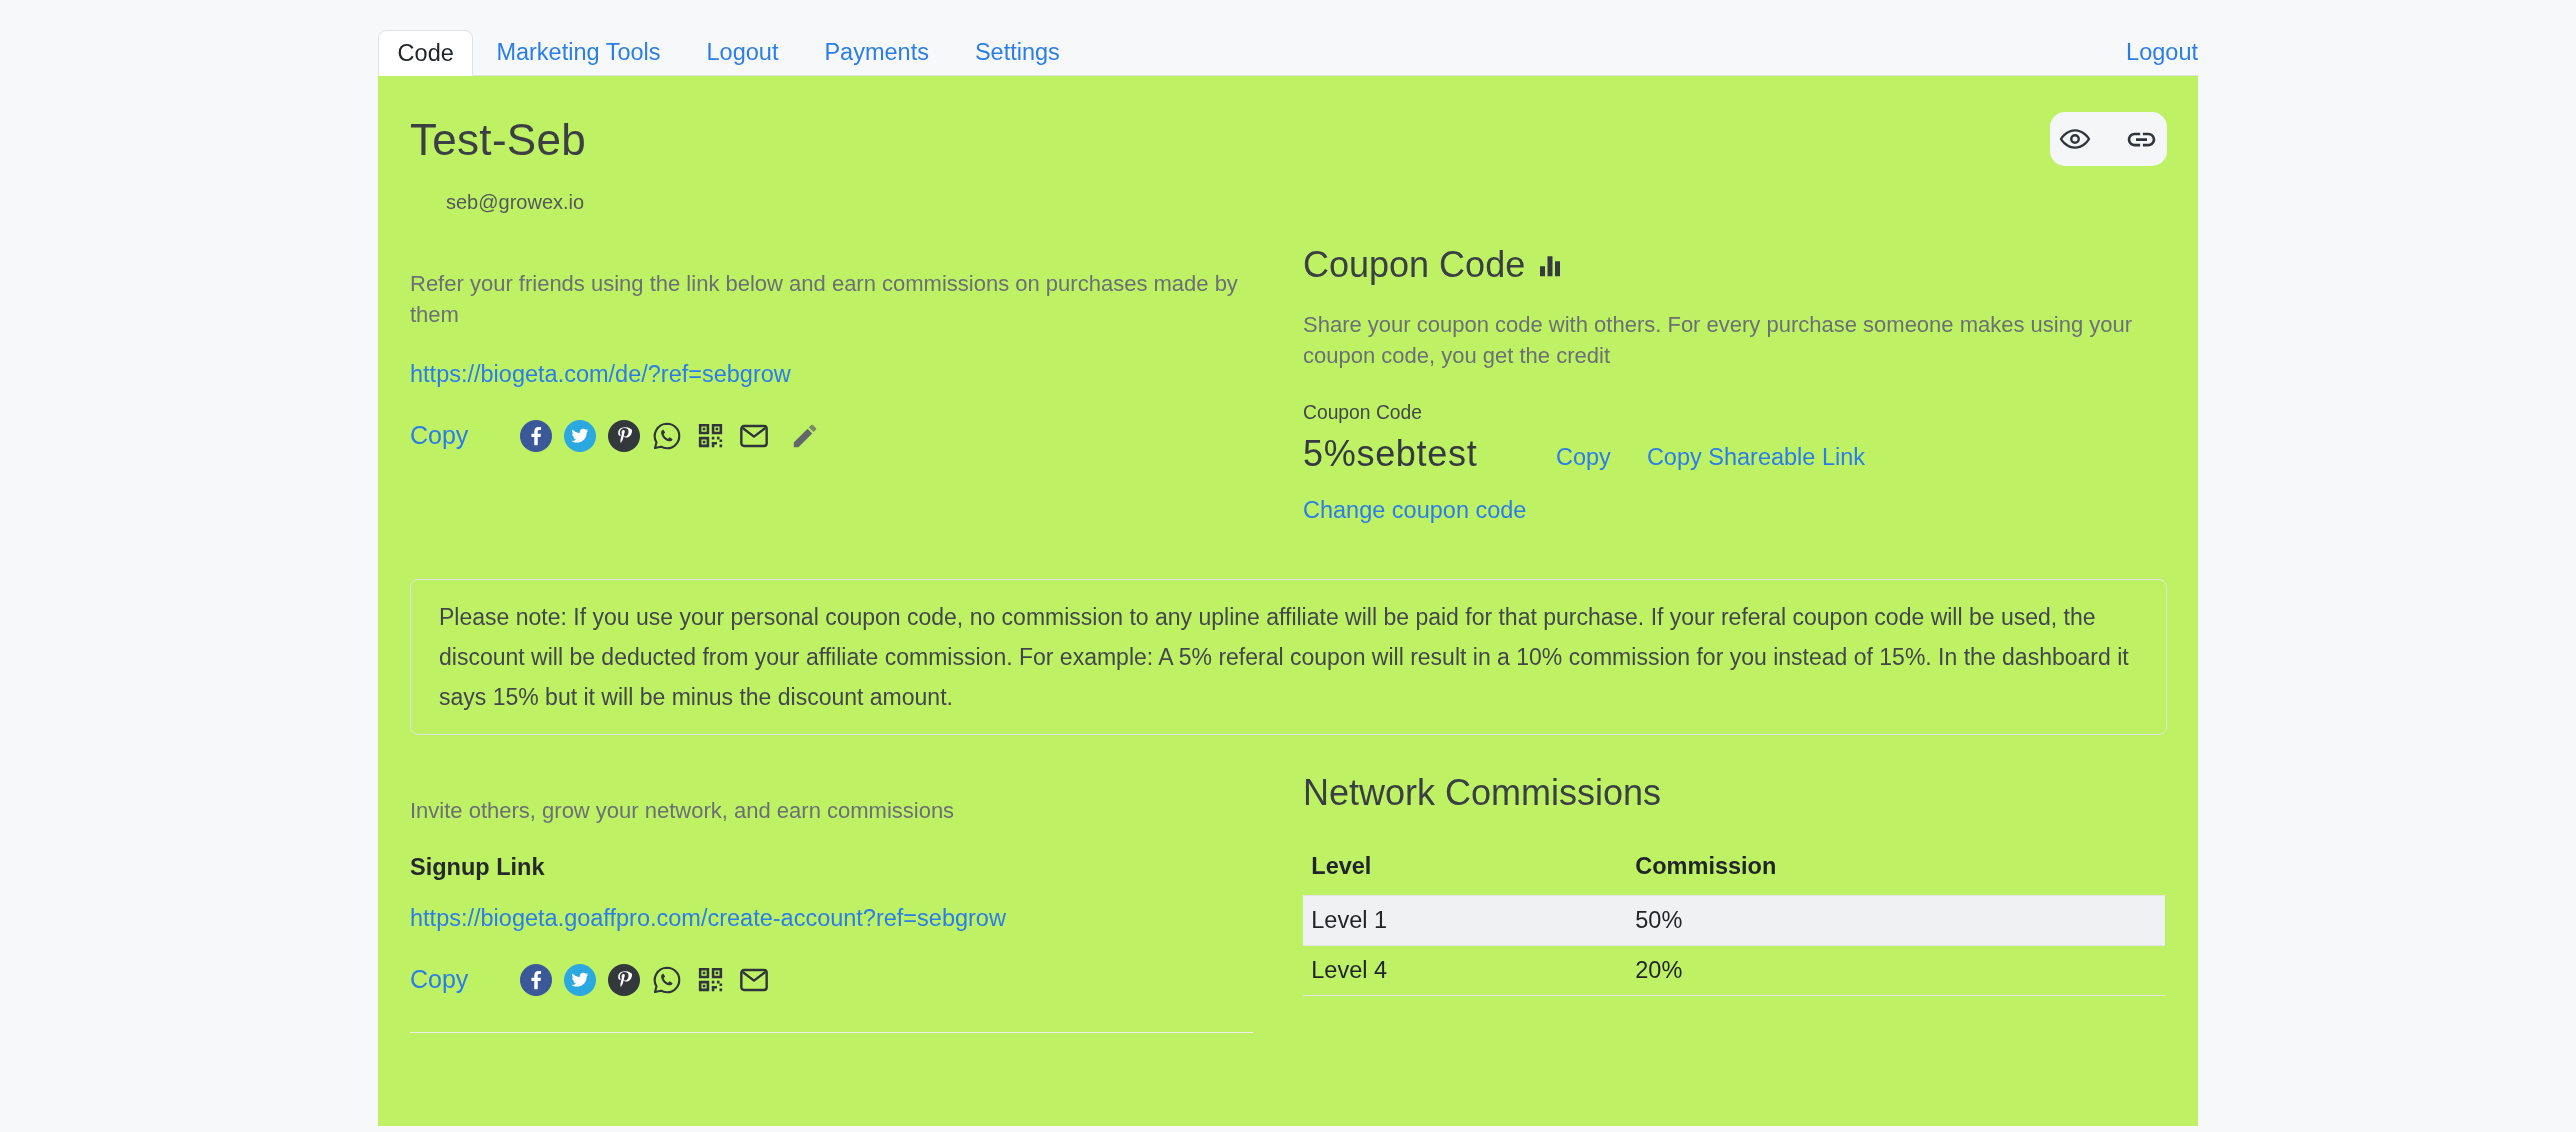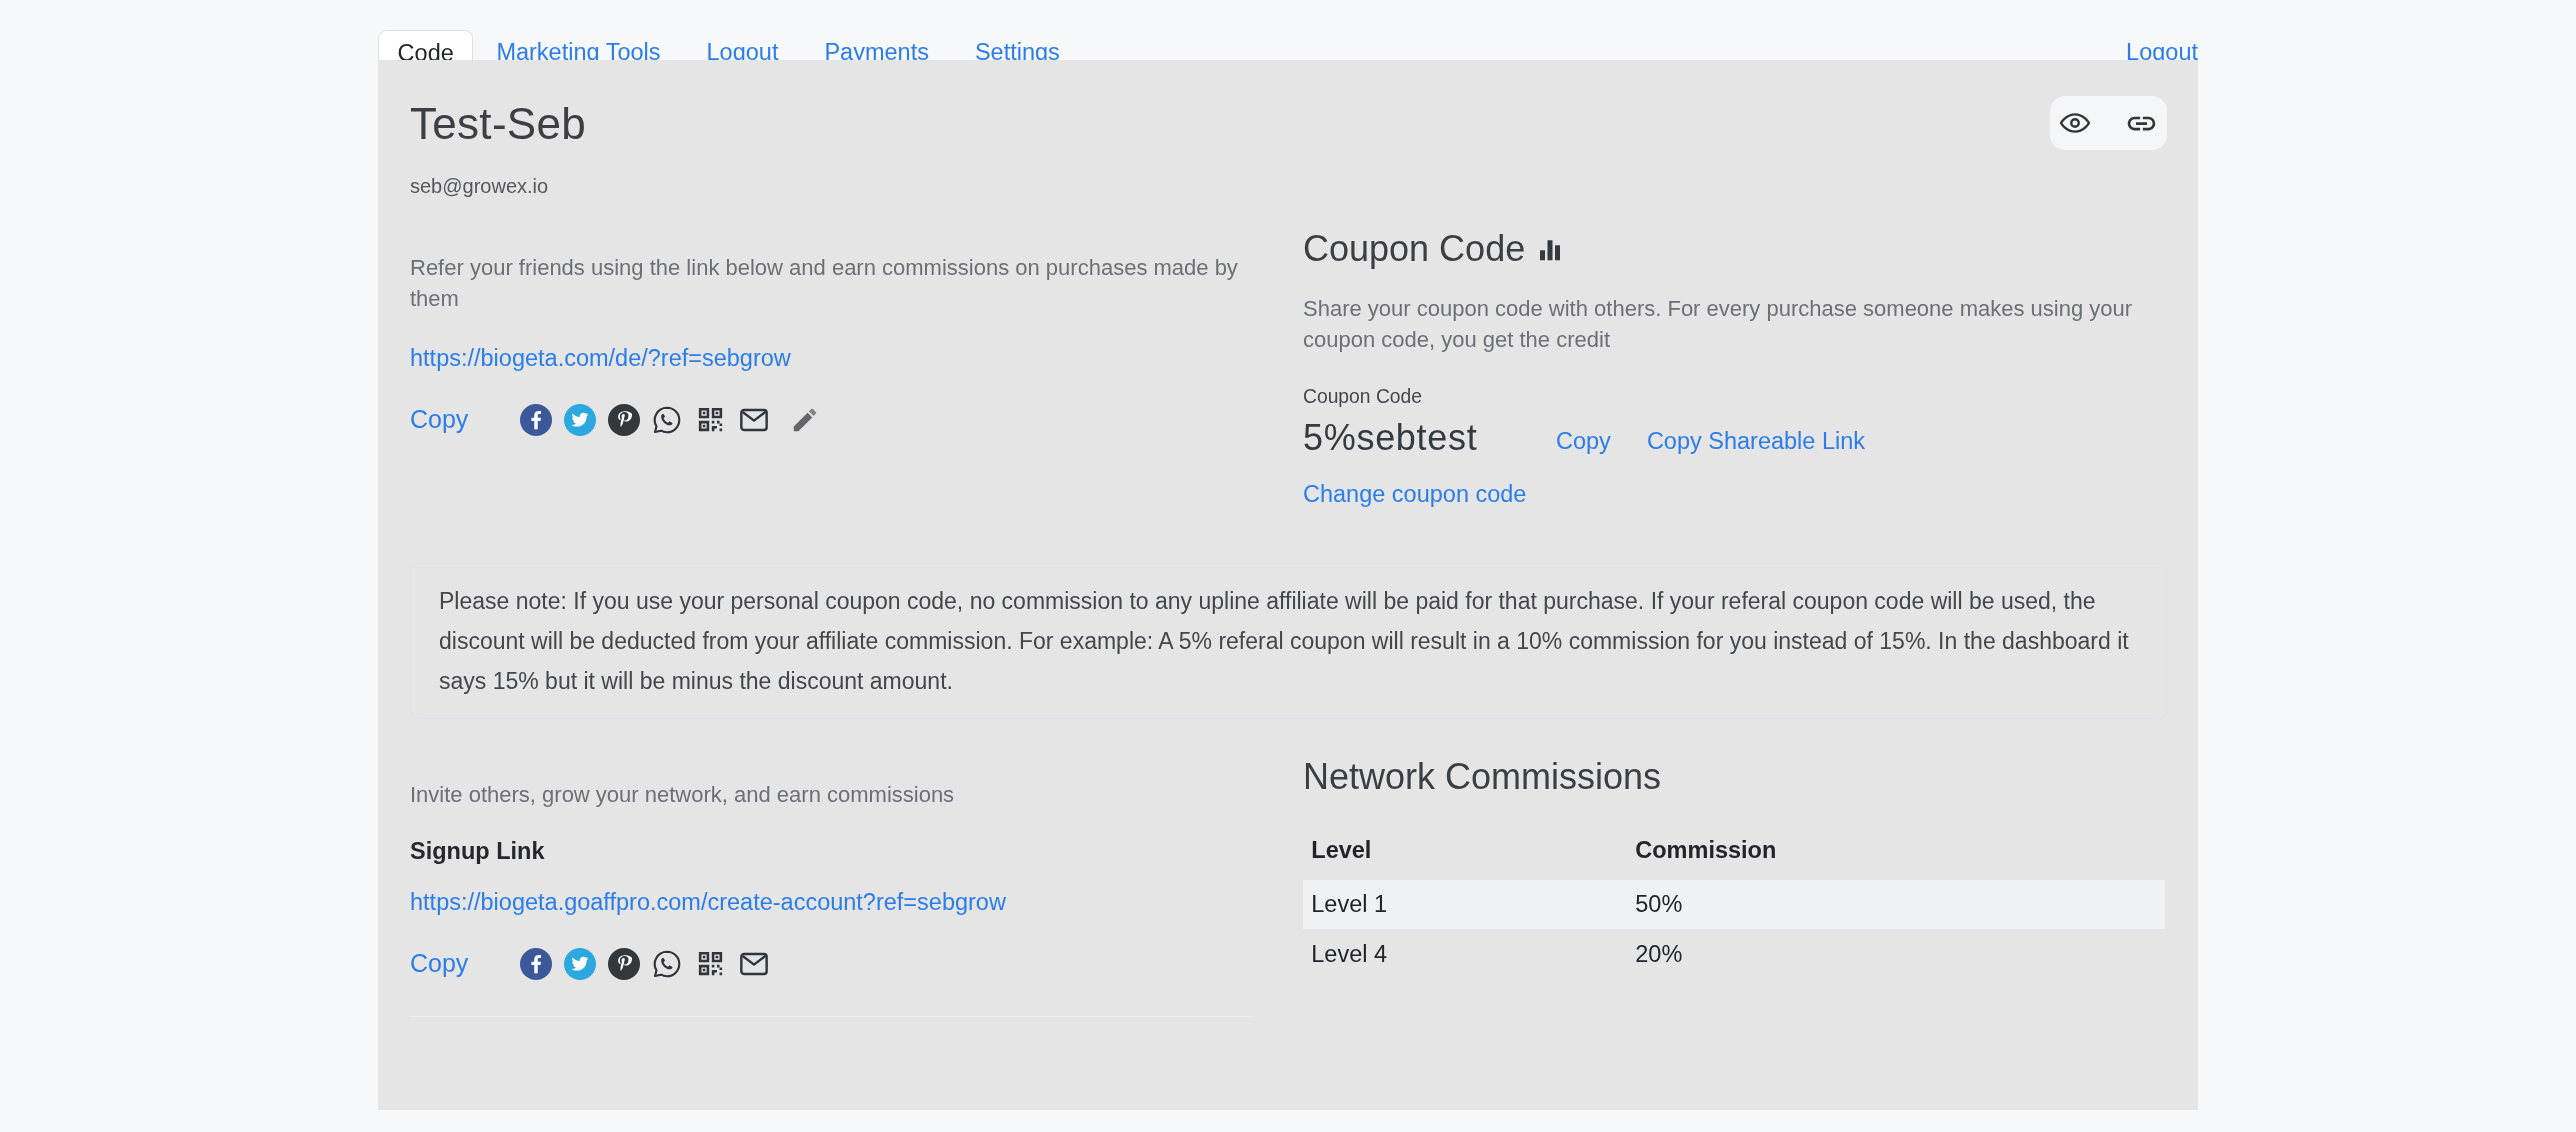--- a/index.html
+++ b/index.html
@@ -43,36 +43,36 @@
     position: absolute;
     right: 0; top: 0; bottom: 0;
     display: flex; align-items: center;
     font-size: 23.5px;
     color: #2b7de9;
   }
 
   
   .card {
     position: absolute;
-    left: 378px; top: 60px;
+    left: 378px; top: 76px;
     width: 1820px; height: 1050px;
-    background: #e5e5e5;
+    background: #bef264;
     padding: 0 31px 0 32px;
     overflow: hidden;
   }
 
   .card-header { display: flex; justify-content: space-between; }
   .title {
     margin-top: 39px;
     font-size: 44px;
     font-weight: 400;
     color: #3c4045;
     letter-spacing: 0.3px;
   }
-  .email { margin-top: 26px; font-size: 20px; color: #54585c; }
+  .email { margin-top: 26px; font-size: 20px; color: #54585c; margin-left: 36px; }
   .header-actions {
     margin-top: 36px;
     width: 117px; height: 54px;
     background: #f5f6f8;
     border-radius: 15px;
     display: flex; align-items: center; justify-content: center;
     gap: 34px;
     color: #2f353a;
     flex: none;
   }

